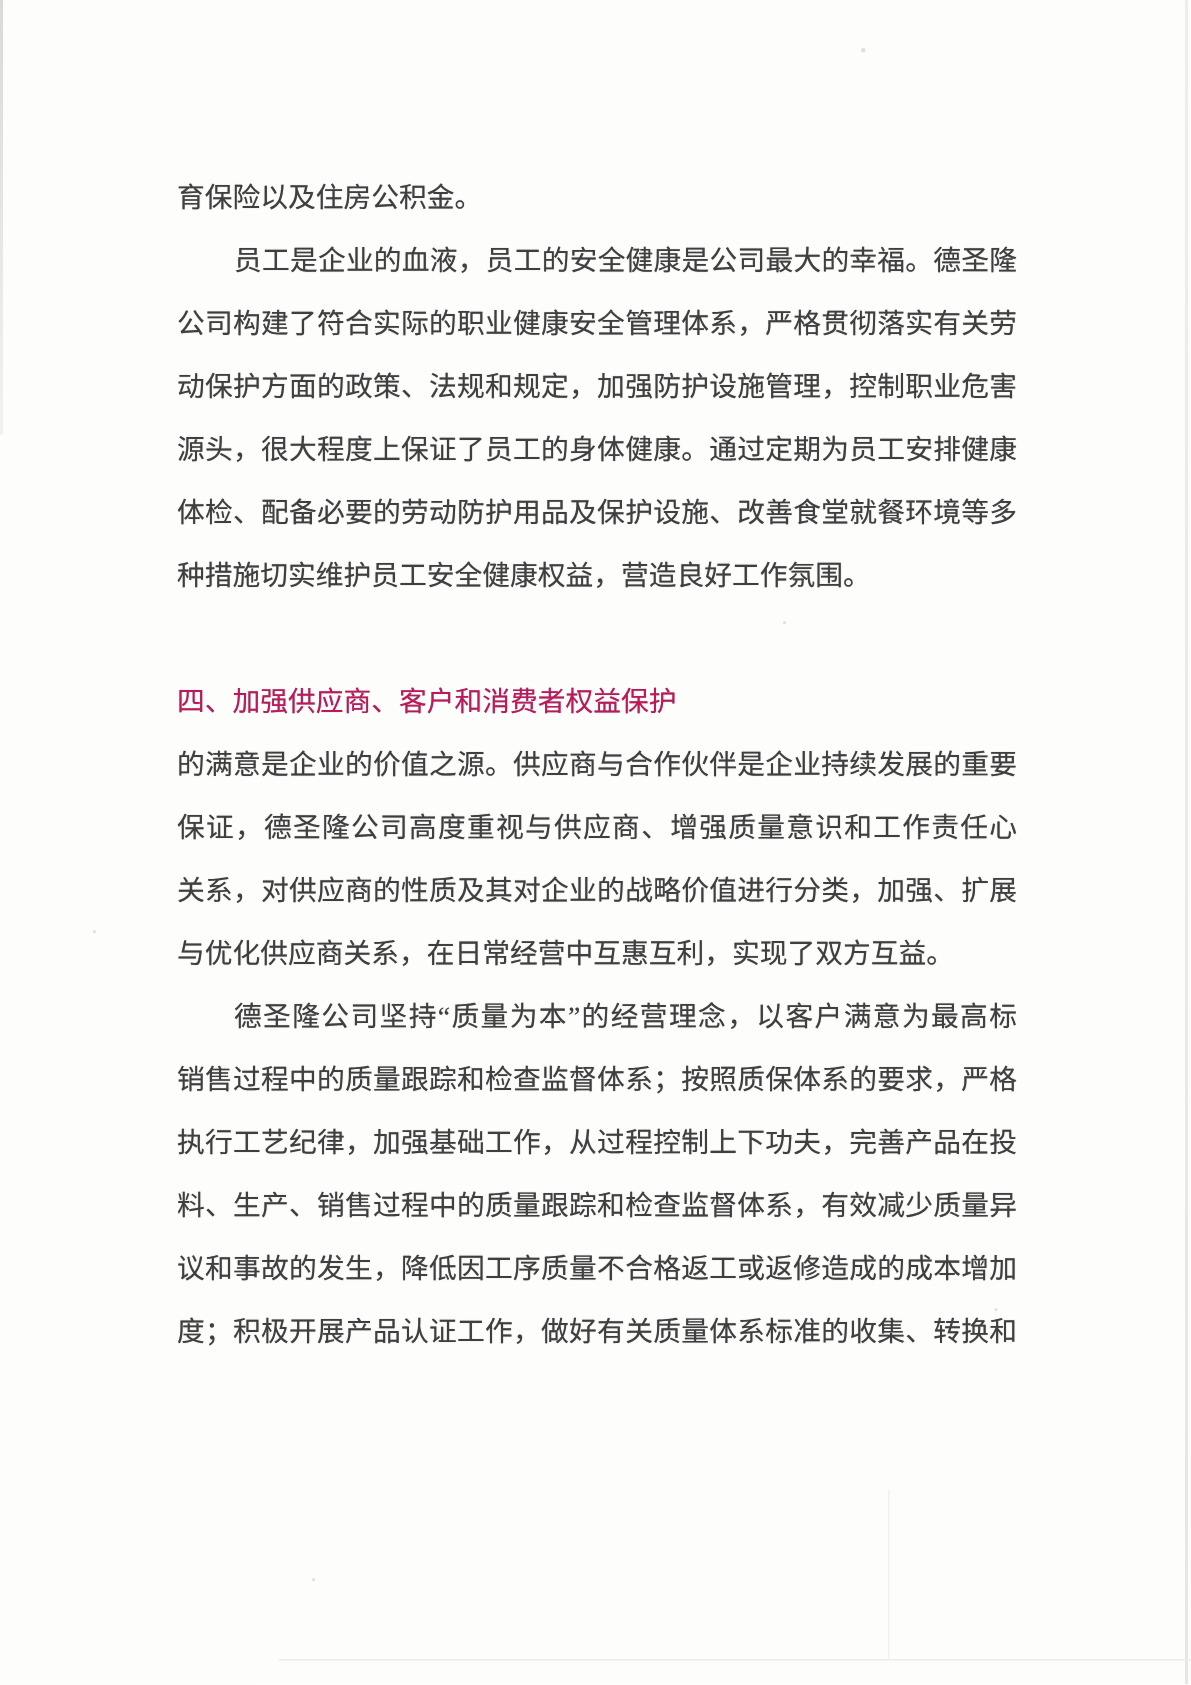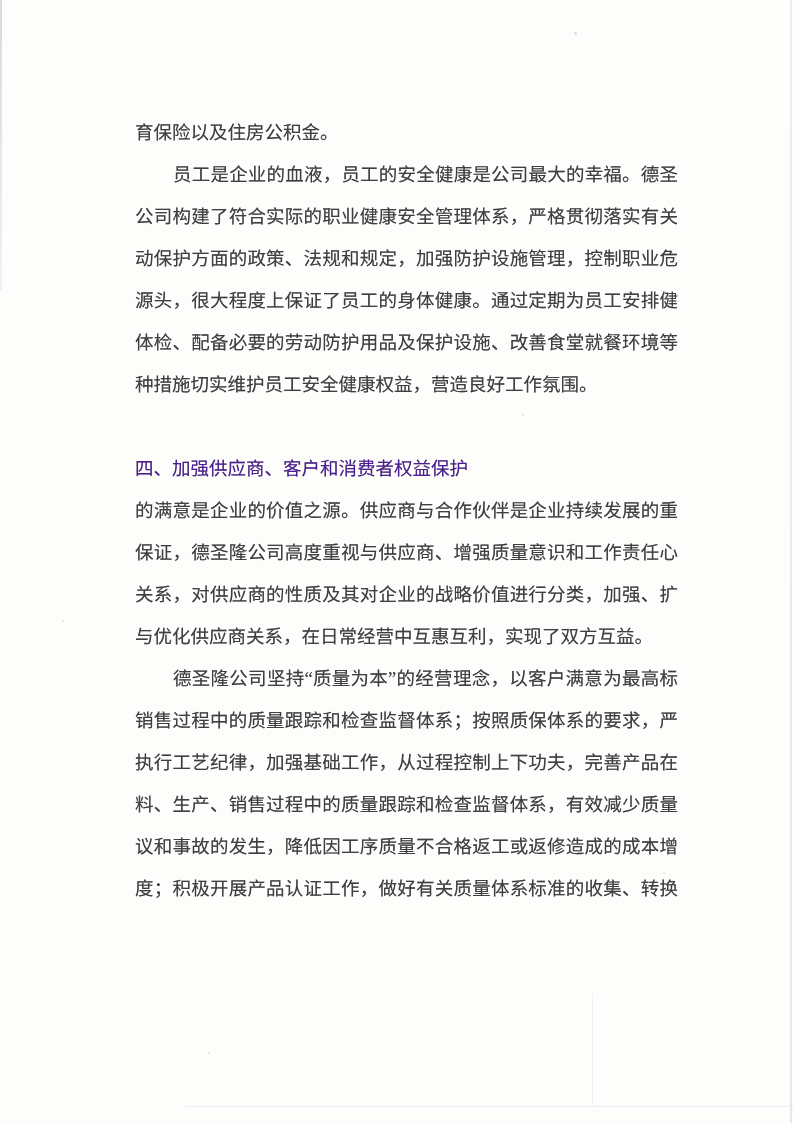--- a/index.html
+++ b/index.html
@@ -22,31 +22,30 @@
     width: 560px;
   }
   .line {
     height: 42px;
     line-height: 42px;
     font-size: 18.5px;
     color: #3f3f3f;
     white-space: nowrap;
     overflow: visible;
     text-shadow: 0 0 0.6px rgba(70,70,70,0.55);
-    margin-left: 17px;
   }
   .line.fill {
     white-space: normal;
     text-align: justify;
     text-align-last: justify;
     text-justify: inter-character;
     overflow: hidden;
   }
   .line.indent { text-indent: 38px; }
-  .line.heading { color: #4c1d95; }
+  .line.heading { color: #be185d; }
   .line.blank { }
   
   .edge-right {
     position: absolute;
     top: 0; right: 2px;
     width: 2px; height: 100%;
     background: linear-gradient(#ebebeb, #e2e2e2);
     opacity: 0.85;
   }
   .edge-left-top {

